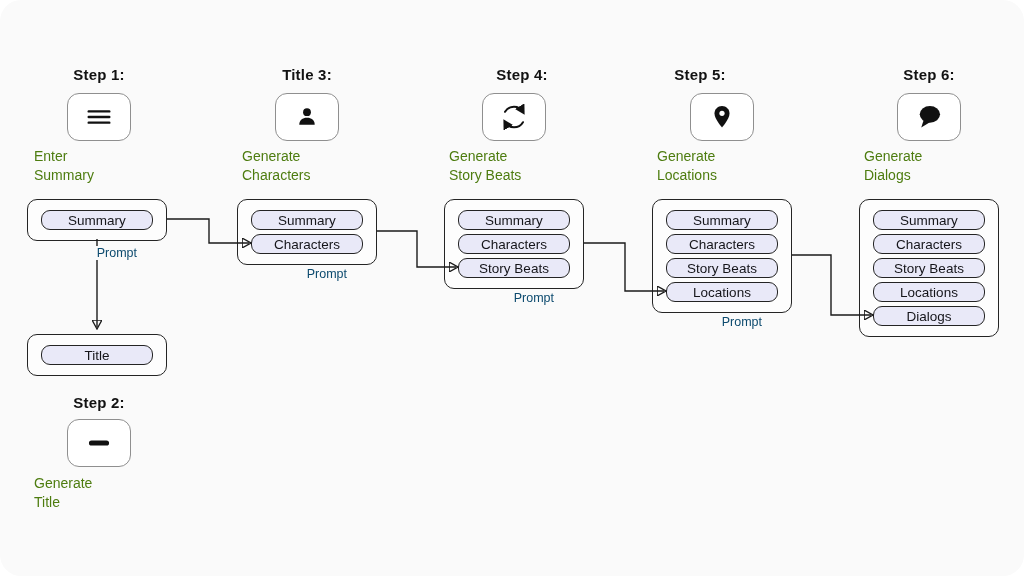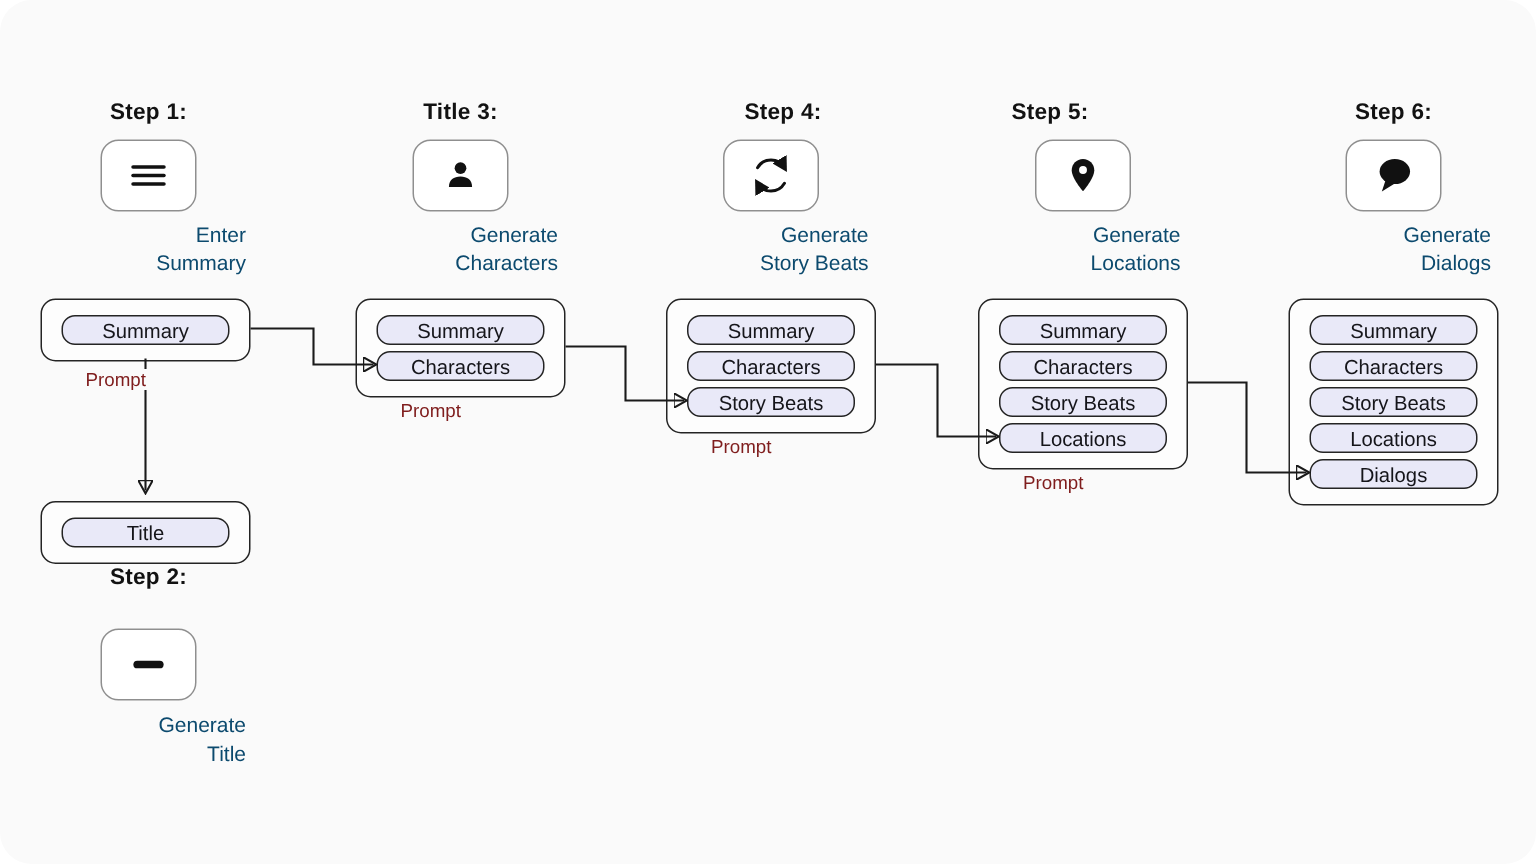--- a/index.html
+++ b/index.html
@@ -12,38 +12,38 @@
   .step-head{
     position:absolute;width:120px;text-align:center;
     font-size:15px;font-weight:700;letter-spacing:.2px;
   }
   .icon-box{
     position:absolute;width:64px;height:48px;box-sizing:border-box;
     background:#ffffff;border:1px solid #8f8f8f;border-radius:12px;
     display:flex;align-items:center;justify-content:center;
   }
   .caption{
-    position:absolute;width:130px;text-align:right;
-    font-size:14px;line-height:19px;white-space:pre-line;color:#0c4a6e;
+    position:absolute;width:130px;text-align:left;
+    font-size:14px;line-height:19px;white-space:pre-line;color:#4d7c0f;
   }
   .pbox{
     position:absolute;width:140px;box-sizing:border-box;
     background:#fdfdfd;border:1.4px solid #242424;border-radius:10px;
     display:flex;flex-direction:column;align-items:center;
     gap:4px;padding:10px 0;z-index:1;
   }
   .pill{
     width:112px;height:20px;box-sizing:border-box;
     background:#e9e9f8;border:1.4px solid #242424;border-radius:9px;
     display:flex;align-items:center;justify-content:center;
     font-size:13.5px;color:#15151a;
   }
   .prompt-label{
-    position:absolute;width:80px;text-align:left;
-    font-size:12.5px;line-height:14px;color:#7f1d1d;
+    position:absolute;width:80px;text-align:right;
+    font-size:12.5px;line-height:14px;color:#0c4a6e;
   }
   .masked{background:#fafafa;z-index:6;}
   #connectors{
     position:absolute;left:0;top:0;z-index:5;pointer-events:none;
   }
   #connectors path{stroke:#1a1a1a;stroke-width:1.4;fill:none;}
   .glyph{display:block;}
 </style>
 </head>
 <body>
@@ -77,21 +77,21 @@
 Summary</div>
   <div class="pbox" style="left:27px;top:199px">
     <div class="pill">Summary</div>
   </div>
   <div class="prompt-label masked" style="left:57px;top:246px">Prompt</div>
 
   <div class="pbox" style="left:27px;top:334px">
     <div class="pill">Title</div>
   </div>
 
-  <div class="step-head" style="left:39px;top:376px">Step 2:</div>
+  <div class="step-head" style="left:39px;top:394px">Step 2:</div>
   <div class="icon-box" style="left:67px;top:419px">
     <svg class="glyph" width="30" height="30" viewBox="0 0 32 32">
       <line x1="8" y1="16" x2="24" y2="16" stroke="#111" stroke-width="5.5" stroke-linecap="round"></line>
     </svg>
   </div>
   <div class="caption" style="left:34px;top:474px">Generate
 Title</div>
 
   <div class="step-head" style="left:247px;top:66px">Title 3:</div>
   <div class="icon-box" style="left:275px;top:93px">

